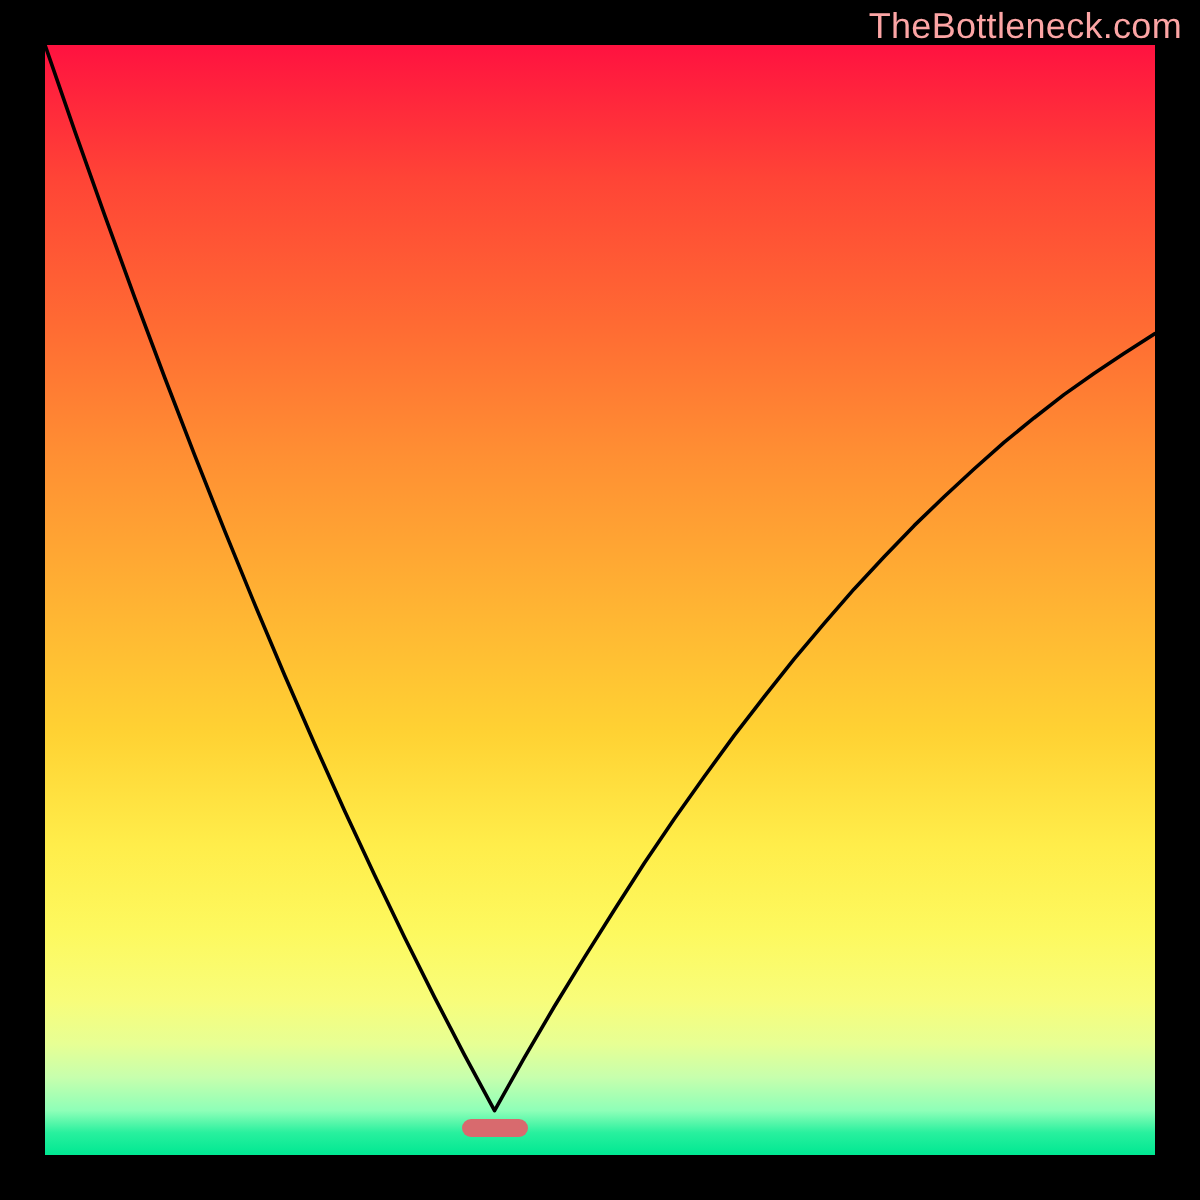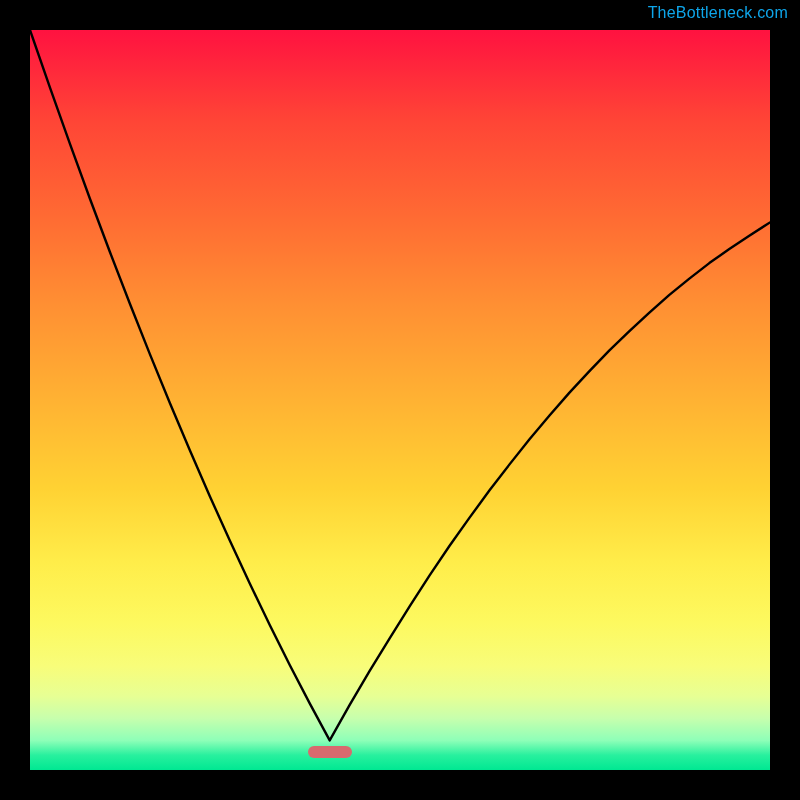--- a/index.html
+++ b/index.html
@@ -32,23 +32,23 @@
       #c7ffad 93%,
       #8effb8 96%,
       #28f09e 98%,
       #00e892 100%
     );
   }
   .watermark {
     position: absolute;
     top: 4px;
     right: 12px;
-    font-size: 16px;
+    font-size: 24px;
     font-weight: 500;
-    color: #0ea5e9;
+    color: #fca5a5;
     letter-spacing: 0.2px;
     z-index: 5;
     user-select: none;
   }
   svg.curve {
     position: absolute;
     left: 0;
     top: 0;
     width: 740px;
     height: 740px;

